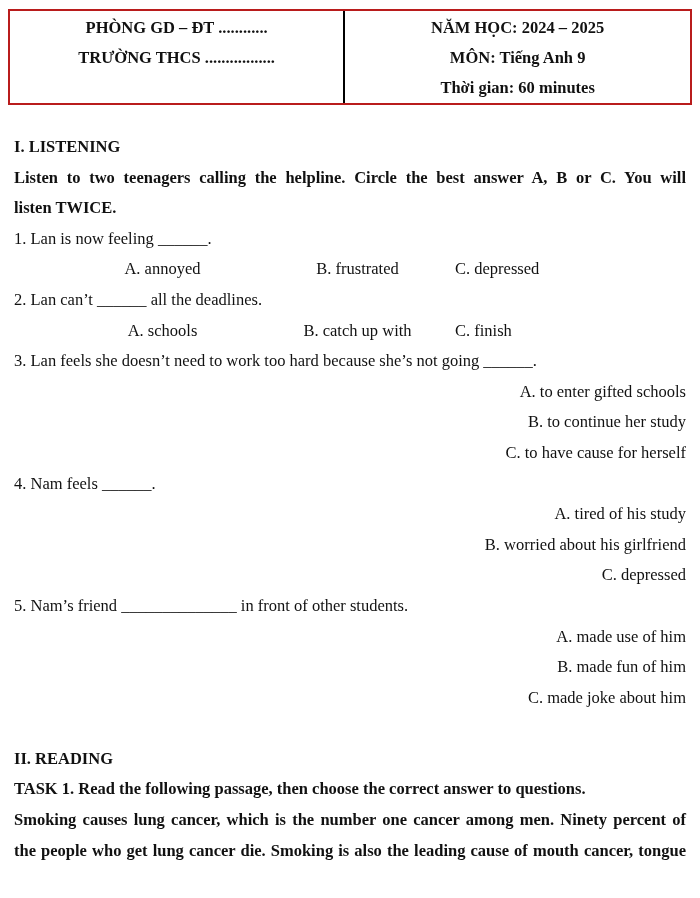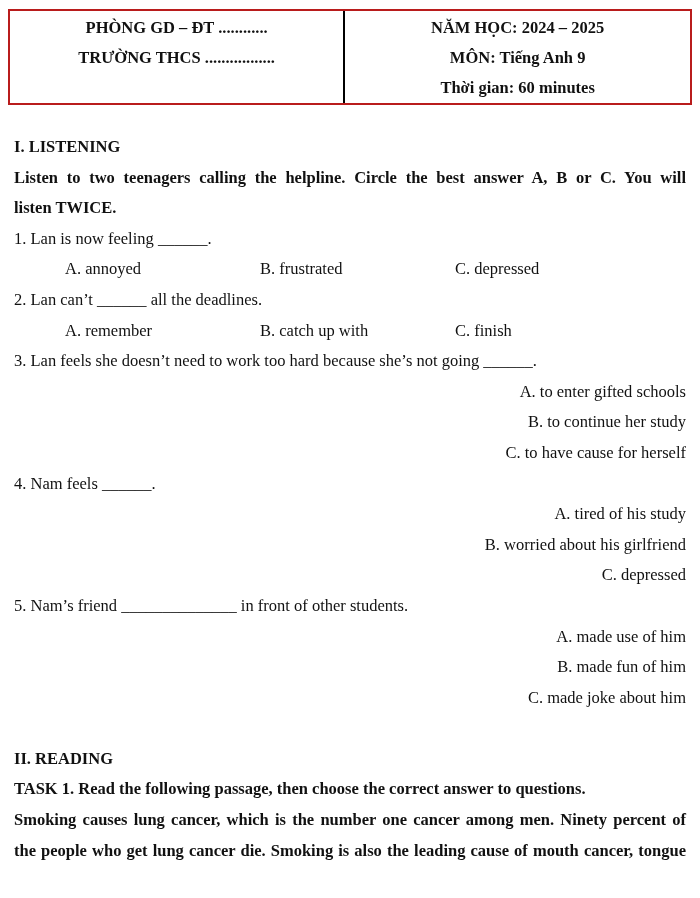--- a/index.html
+++ b/index.html
@@ -41,21 +41,21 @@
   .bold { font-weight: bold; }
   .justify-full {
     text-align: justify;
     text-align-last: justify;
     white-space: normal;
   }
   .opt-row {
     display: flex;
     padding-left: 51px;
   }
-  .opt-col { width: 195px; }
+  .opt-col { width: 195px; text-align: center; }
   .opt { padding-left: 51px; text-align: right; }
   .spacer { height: 30.6px; }
 </style>
 </head>
 <body>
 
 <div class="page">
 
   <div class="header-table">
     <div class="cell cell-left">
@@ -77,21 +77,21 @@
 
     <div class="line">1. Lan is now feeling ______.</div>
     <div class="line opt-row">
       <span class="opt-col">A. annoyed</span>
       <span class="opt-col">B. frustrated</span>
       <span>C. depressed</span>
     </div>
 
     <div class="line">2. Lan can’t ______ all the deadlines.</div>
     <div class="line opt-row">
-      <span class="opt-col">A. remember</span>
+      <span class="opt-col">A. schools</span>
       <span class="opt-col">B. catch up with</span>
       <span>C. finish</span>
     </div>
 
     <div class="line">3. Lan feels she doesn’t need to work too hard because she’s not going ______.</div>
     <div class="line opt">A. to enter gifted schools</div>
     <div class="line opt">B. to continue her study</div>
     <div class="line opt">C. to have cause for herself</div>
 
     <div class="line">4. Nam feels ______.</div>

